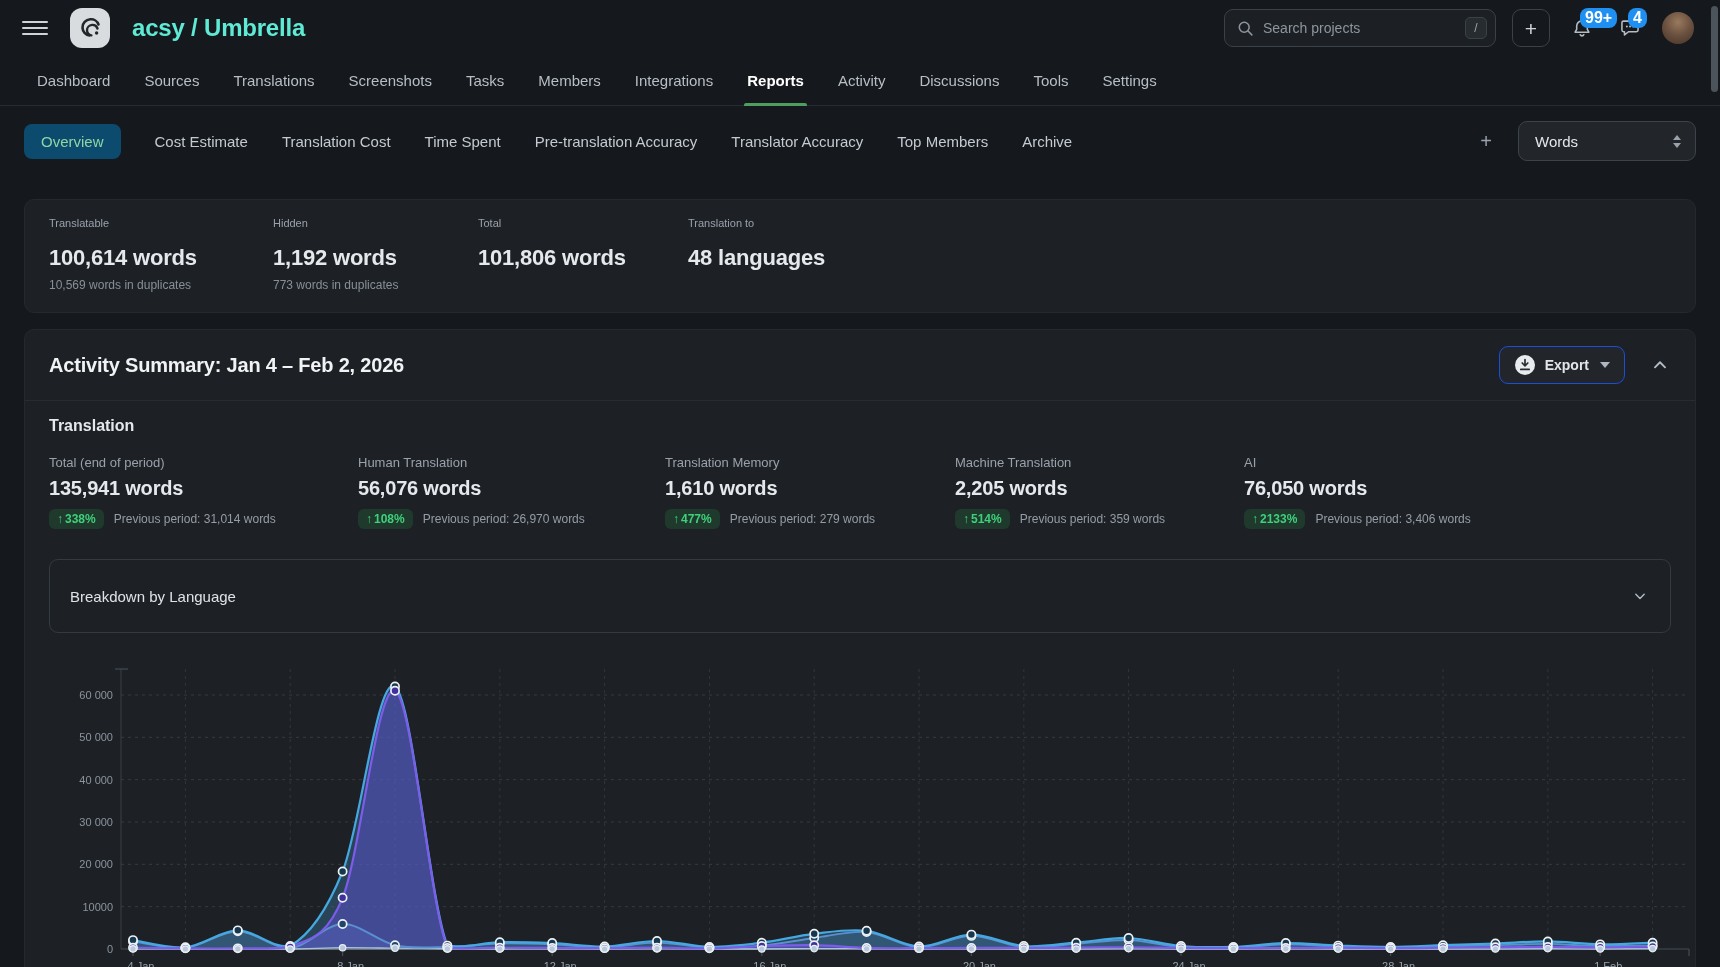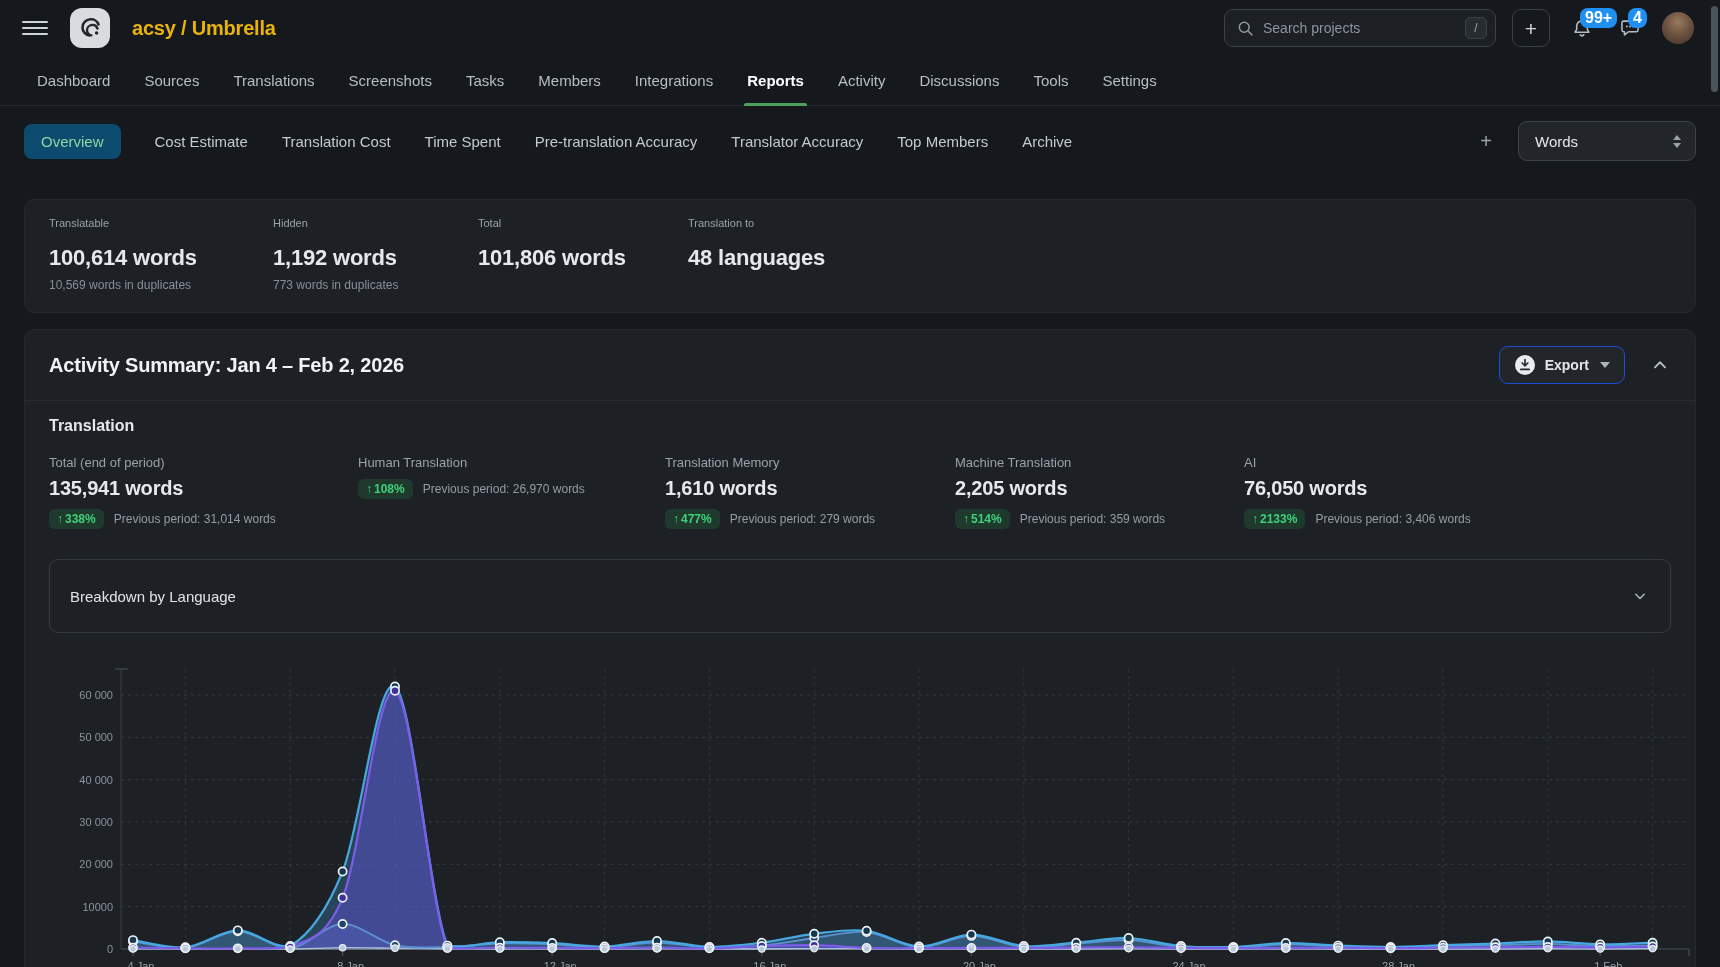--- a/index.html
+++ b/index.html
@@ -8,21 +8,21 @@
     background:#15181c; color:#e8ebee;
     font-family:"Liberation Sans", sans-serif;
     position:relative;
   }
   
   .topbar { height:56px; display:flex; align-items:center; justify-content:space-between; padding:0 26px 0 22px; }
   .tb-left { display:flex; align-items:center; gap:14px; }
   .hamburger { width:26px; height:20px; background:none; border:none; cursor:pointer; display:flex; flex-direction:column; justify-content:center; gap:4px; }
   .hamburger span { display:block; height:2px; border-radius:1px; background:#cfd4d9; }
   .logo { width:40px; height:40px; border-radius:12px; background:#d9dcdf; display:flex; align-items:center; justify-content:center; margin-left:8px; }
-  .tb-title { font-size:20px; font-weight:700; letter-spacing:-0.2px; color:#eab308; margin-left:8px; }
+  .tb-title { font-size:24px; font-weight:700; letter-spacing:-0.2px; color:#5eead4; margin-left:8px; }
   .tb-right { display:flex; align-items:center; gap:16px; }
   .search { width:272px; height:38px; border:1px solid #3a4149; background:#1c2024; border-radius:9px; display:flex; align-items:center; padding:0 8px 0 12px; gap:9px; }
   .search input { flex:1; background:transparent; border:none; outline:none; color:#dfe3e7; font-size:14px; font-family:"Liberation Sans",sans-serif; }
   .search input::placeholder { color:#8d959e; }
   .slash { width:22px; height:22px; border:1px solid #3a4149; background:#272c31; border-radius:5px; color:#9aa2ab; font-size:12px; display:flex; align-items:center; justify-content:center; }
   .addbtn { width:38px; height:38px; border:1px solid #3a4149; border-radius:9px; background:transparent; color:#cdd3d8; font-size:21px; line-height:1; cursor:pointer; }
   .iconbtn { position:relative; width:32px; height:32px; display:flex; align-items:center; justify-content:center; cursor:pointer; }
   .cbadge { position:absolute; top:-4px; left:14px; background:#1f8ff2; color:#fff; font-size:16px; font-weight:700; border-radius:8px; padding:2px 5px; line-height:1; }
   .avatar { width:32px; height:32px; border-radius:50%; background:radial-gradient(circle at 50% 32%, #9a7a5e 0%, #6b5140 48%, #443327 100%); cursor:pointer; }
   .scrollthumb { position:absolute; right:2px; top:6px; width:7px; height:86px; border-radius:4px; background:#4b535b; }
@@ -208,20 +208,21 @@
           <div class="metric-row">
             <div class="badge-up">
               <span>↑</span>
               <span>338%</span>
             </div>
             <div class="prev">Previous period: 31,014 words</div>
           </div>
         </div>
         <div class="metric m-1">
           <div class="metric-label">Human Translation</div>
+          <div class="metric-value">56,076 words</div>
           <div class="metric-row">
             <div class="badge-up">
               <span>↑</span>
               <span>108%</span>
             </div>
             <div class="prev">Previous period: 26,970 words</div>
           </div>
         </div>
         <div class="metric m-2">
           <div class="metric-label">Translation Memory</div>

